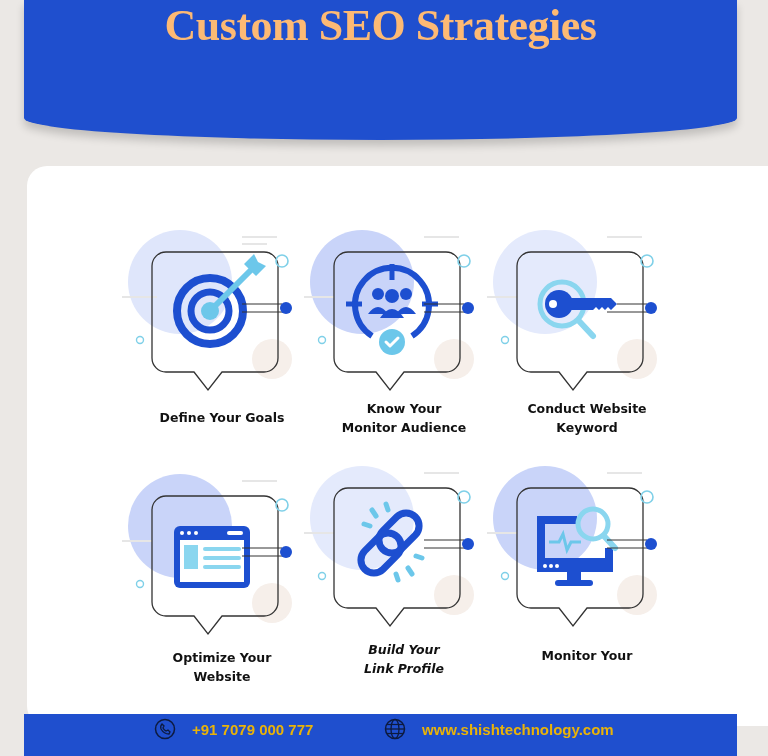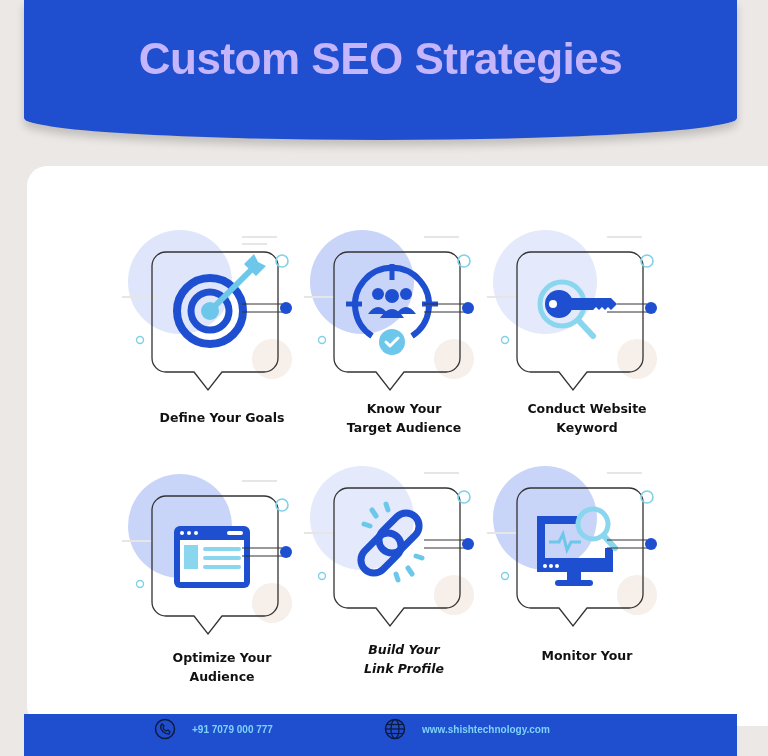--- a/index.html
+++ b/index.html
@@ -8,22 +8,22 @@
 
   .header {
     position: absolute; left: 24px; top: 0; width: 713px; height: 140px;
     background: #1f4fce;
     border-bottom-left-radius: 50% 22px;
     border-bottom-right-radius: 50% 22px;
     box-shadow: 0 6px 8px rgba(0,0,0,0.18);
     display: flex; justify-content: center; align-items: flex-start;
   }
   .header h1 {
-    margin-top: 34px; color: #c4b5fd; font-size: 44px; font-weight: bold;
-    letter-spacing: -0.5px; font-family: Liberation Sans, sans-serif;
+    color: #fdba74; font-size: 44px; font-weight: bold;
+    letter-spacing: -0.5px; font-family: Liberation Serif, serif;
   }
 
   .card {
     position: absolute; left: 27px; top: 166px; width: 766px; height: 560px;
     background: #ffffff; border-radius: 20px;
   }
 
   .tile { position: absolute; width: 200px; height: 220px; }
   .tile svg.art { position: absolute; left: 0; top: 0; }
   .tile .label {
@@ -31,21 +31,21 @@
     font-size: 12.5px; font-weight: bold; color: #111; line-height: 19px;
     font-family: "DejaVu Sans", sans-serif;
   }
   .tile .label span { display: block; }
 
   .footer {
     position: absolute; left: 24px; top: 714px; width: 713px; height: 42px;
     background: #1f4fce;
   }
   .footer .item { position: absolute; top: 4px; display: flex; align-items: center; gap: 16px; }
-  .footer .txt { font-family: "Liberation Sans", sans-serif; font-weight: bold; font-size: 10px; color: #7dd3fc; }
+  .footer .txt { font-family: "Liberation Sans", sans-serif; font-weight: bold; font-size: 15px; color: #eab308; }
 </style>
 </head>
 <body>
 
 <div class="header">
   <h1>Custom SEO Strategies</h1>
 </div>
 
 <div class="card">
 
@@ -94,21 +94,21 @@
       <path d="M92,90 q10,-14 20,0 z" fill="#1d4fd0"></path>
       <path d="M76,94 q12,-18 24,0 z" fill="#1d4fd0"></path>
       <circle cx="88" cy="118" r="13" fill="#6cc7ea"></circle>
       <path d="M82,118 l4,4 l8,-8" fill="none" stroke="#ffffff" stroke-width="3" stroke-linecap="round" stroke-linejoin="round"></path>
       <line x1="120" y1="80" x2="160" y2="80" stroke="#333" stroke-width="1"></line>
       <line x1="120" y1="88" x2="160" y2="88" stroke="#333" stroke-width="1"></line>
       <circle cx="164" cy="84" r="6" fill="#1d4fd0"></circle>
     </svg>
     <div class="label" style="top:175px;">
       <span>Know Your</span>
-      <span>Target Audience</span>
+      <span>Monitor Audience</span>
     </div>
   </div>
 
   <div class="tile" style="left:460px; top:58px;">
     <svg class="art" width="200" height="180" viewBox="0 0 200 180">
       <circle cx="58" cy="58" r="52" fill="#e4eafc"></circle>
       <circle cx="150" cy="135" r="20" fill="#f6efea"></circle>
       <line x1="-5" y1="73" x2="30" y2="73" stroke="#e6e6e6" stroke-width="2"></line>
       <line x1="120" y1="13" x2="155" y2="13" stroke="#e6e6e6" stroke-width="2"></line>
       <path d="M44,28 h98 a14,14 0 0 1 14,14 v92 a14,14 0 0 1 -14,14 h-42 l-14,18 l-14,-18 h-28 a14,14 0 0 1 -14,-14 v-92 a14,14 0 0 1 14,-14 z" fill="none" stroke="#333" stroke-width="1.3"></path>
@@ -147,21 +147,21 @@
       <rect x="62" y="77" width="14" height="24" fill="#8ad6ef"></rect>
       <rect x="81" y="79" width="38" height="4" rx="2" fill="#8ad6ef"></rect>
       <rect x="81" y="88" width="38" height="4" rx="2" fill="#8ad6ef"></rect>
       <rect x="81" y="97" width="38" height="4" rx="2" fill="#8ad6ef"></rect>
       <line x1="120" y1="80" x2="160" y2="80" stroke="#333" stroke-width="1"></line>
       <line x1="120" y1="88" x2="160" y2="88" stroke="#333" stroke-width="1"></line>
       <circle cx="164" cy="84" r="6" fill="#1d4fd0"></circle>
     </svg>
     <div class="label" style="top:180px;">
       <span>Optimize Your</span>
-      <span>Audience</span>
+      <span>Website</span>
     </div>
   </div>
 
   <div class="tile" style="left:277px; top:294px;font-style:italic;">
     <svg class="art" width="200" height="180" viewBox="0 0 200 180">
       <circle cx="58" cy="58" r="52" fill="#e4eafc"></circle>
       <circle cx="150" cy="135" r="20" fill="#f6efea"></circle>
       <line x1="-5" y1="73" x2="30" y2="73" stroke="#e6e6e6" stroke-width="2"></line>
       <line x1="120" y1="13" x2="155" y2="13" stroke="#e6e6e6" stroke-width="2"></line>
       <path d="M44,28 h98 a14,14 0 0 1 14,14 v92 a14,14 0 0 1 -14,14 h-42 l-14,18 l-14,-18 h-28 a14,14 0 0 1 -14,-14 v-92 a14,14 0 0 1 14,-14 z" fill="none" stroke="#333" stroke-width="1.3"></path>

